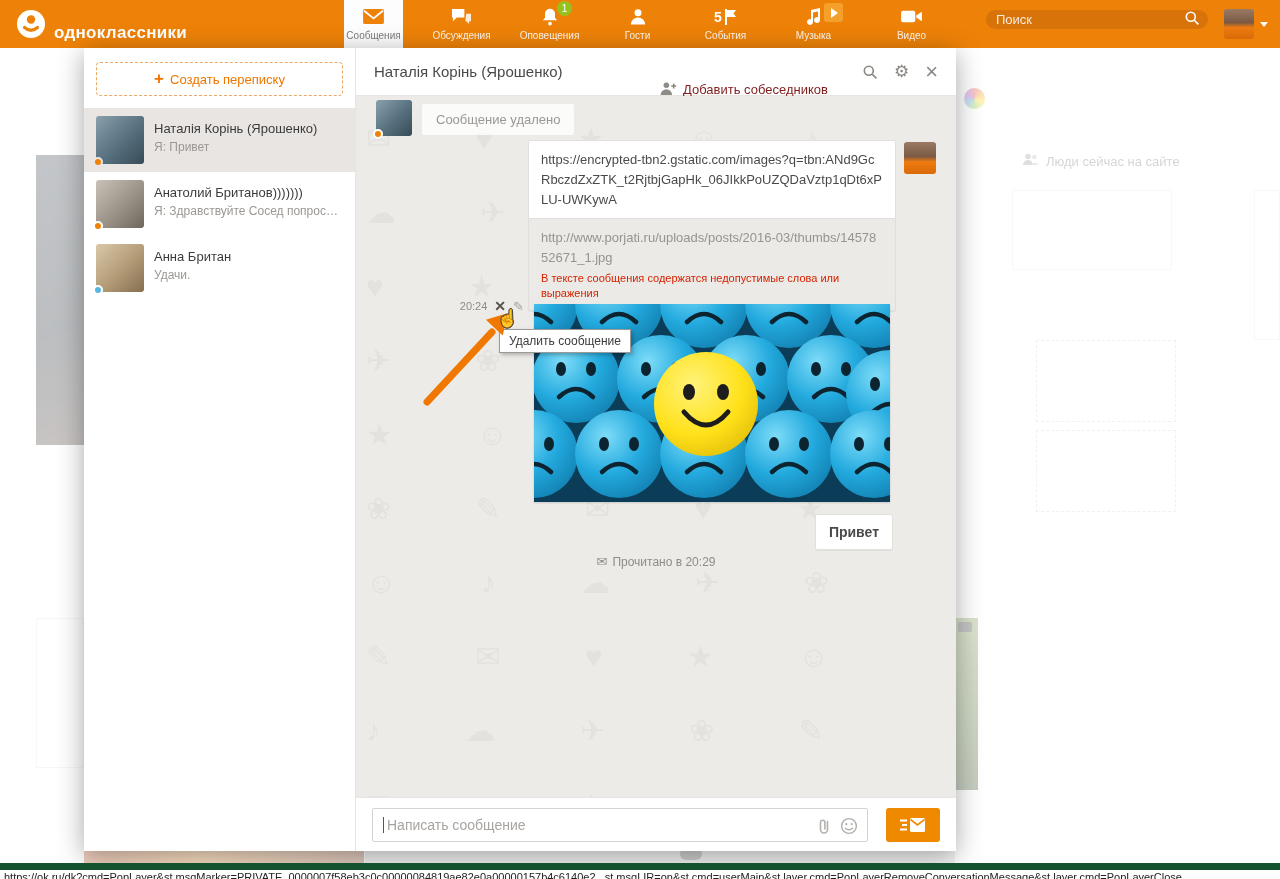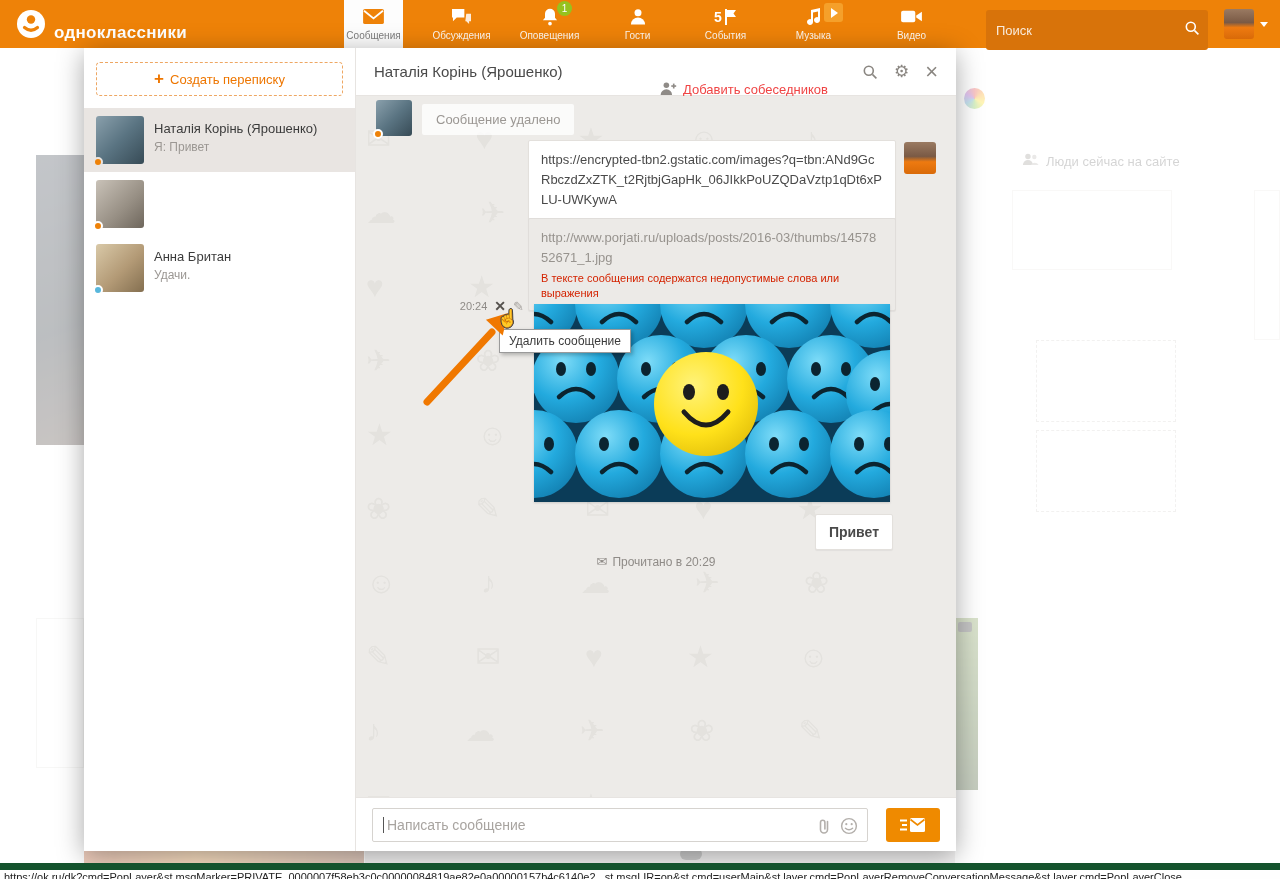--- a/index.html
+++ b/index.html
@@ -17,21 +17,21 @@
   .nav-item.active{background:#fdfdfd;}
   .nav-ic{height:23px;display:flex;align-items:center;justify-content:center;}
   .nav-label{font-size:10px;color:rgba(255,255,255,.92);margin-top:2px;white-space:nowrap;}
   .nav-item.active .nav-label{color:#7d7d7d;}
   .nav-badge{position:absolute;top:1px;right:7px;min-width:15px;height:15px;border-radius:8px;background:#96c21e;
     color:#fff;font-size:10px;line-height:15px;text-align:center;padding:0 3px;}
   .play-tile{position:absolute;left:40px;top:3px;width:19px;height:19px;background:#f5a02a;border-radius:3px;
     display:flex;align-items:center;justify-content:center;}
   .play-tri{width:0;height:0;border-left:7px solid #fff;border-top:5px solid transparent;border-bottom:5px solid transparent;margin-left:2px;}
   .nav-item.last{margin-left:10px;}
-  .top-search{position:absolute;right:72px;top:10px;width:222px;height:40px;background:#d8730a;border-radius:3px;
+  .top-search{position:absolute;right:72px;top:10px;width:222px;height:19px;background:#d8730a;border-radius:14px;
     display:flex;align-items:center;padding:8px 8px;}
   .top-search input{flex:1;background:transparent;border:none;outline:none;color:#fff;font-size:13px;font-family:inherit;}
   .top-search input::placeholder{color:rgba(255,255,255,.85);}
   .top-avatar{position:absolute;right:26px;top:9px;width:30px;height:30px;border-radius:3px;
     background:linear-gradient(180deg,#9a7a62 0%,#7a5a45 45%,#ee7a10 62%,#d96a08);cursor:pointer;}
   .top-caret{position:absolute;right:12px;top:22px;width:0;height:0;border-left:4px solid transparent;
     border-right:4px solid transparent;border-top:5px solid #fff;cursor:pointer;}
   .num5{color:#fff;font-size:14px;font-weight:bold;margin-right:2px;}
 
   
@@ -82,21 +82,21 @@
   .conv-item.selected .dot{border-color:#e9e5e2;}
   .conv-texts{min-width:0;padding-top:5px;}
   .conv-name{font-size:13px;color:#3b3b3b;white-space:nowrap;overflow:hidden;text-overflow:ellipsis;}
   .conv-preview{font-size:12px;color:#9b9793;margin-top:4px;white-space:nowrap;overflow:hidden;text-overflow:ellipsis;}
 
   
   .chat{flex:1;display:flex;flex-direction:column;min-width:0;}
   .chat-header{height:48px;flex:none;display:flex;align-items:center;padding:0 18px;border-bottom:1px solid #e7e4e1;background:#fff;}
   .chat-title{font-size:15px;color:#4a4a4a;}
   .spacer{flex:1;}
-  .hdr-btn{display:flex;align-items:center;gap:6px;color:#ef4444;font-size:13px;cursor:pointer;margin-right:18px;white-space:nowrap;margin-top:36px;}
+  .hdr-btn{display:flex;align-items:center;gap:6px;color:#7f1d1d;font-size:13px;cursor:pointer;margin-right:18px;white-space:nowrap;margin-top:36px;}
   .hdr-ic{color:#8a8681;cursor:pointer;margin-left:16px;display:flex;align-items:center;}
   .gear-glyph{font-size:17px;line-height:1;}
   .close-glyph{font-size:22px;line-height:1;color:#8a8681;}
 
   .chat-body{position:relative;flex:1;background:#edebe8;overflow:hidden;}
   .chat-pattern{position:absolute;inset:0;color:rgba(80,65,50,.055);font-size:30px;line-height:74px;
     letter-spacing:38px;word-break:break-all;overflow:hidden;user-select:none;pointer-events:none;padding:6px 10px;}
 
   .deleted-ava{position:absolute;left:20px;top:4px;width:36px;height:36px;border-radius:3px;}
   .deleted-bubble{position:absolute;left:66px;top:8px;background:rgba(255,255,255,.78);color:#9b9793;font-size:13px;
@@ -279,20 +279,24 @@
             </div>
           <div class="conv-texts">
             <div class="conv-name">Наталія Корінь (Ярошенко)</div>
             <div class="conv-preview">Я: Привет</div>
           </div>
         </div>
         <div class="conv-item">
           <div class="conv-ava ava-2">
               <span class="dot mobile"></span>
             </div>
+          <div class="conv-texts">
+            <div class="conv-name">Анатолий Британов)))))))</div>
+            <div class="conv-preview">Я: Здравствуйте Сосед попрос…</div>
+          </div>
         </div>
         <div class="conv-item">
           <div class="conv-ava ava-3">
               <span class="dot web"></span>
             </div>
           <div class="conv-texts">
             <div class="conv-name">Анна Британ</div>
             <div class="conv-preview">Удачи.</div>
           </div>
         </div>

